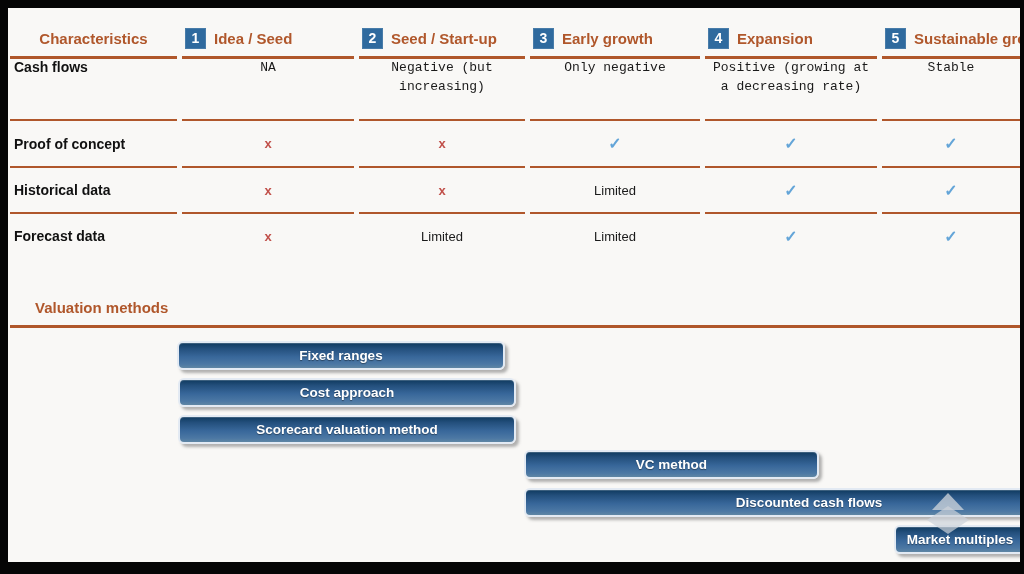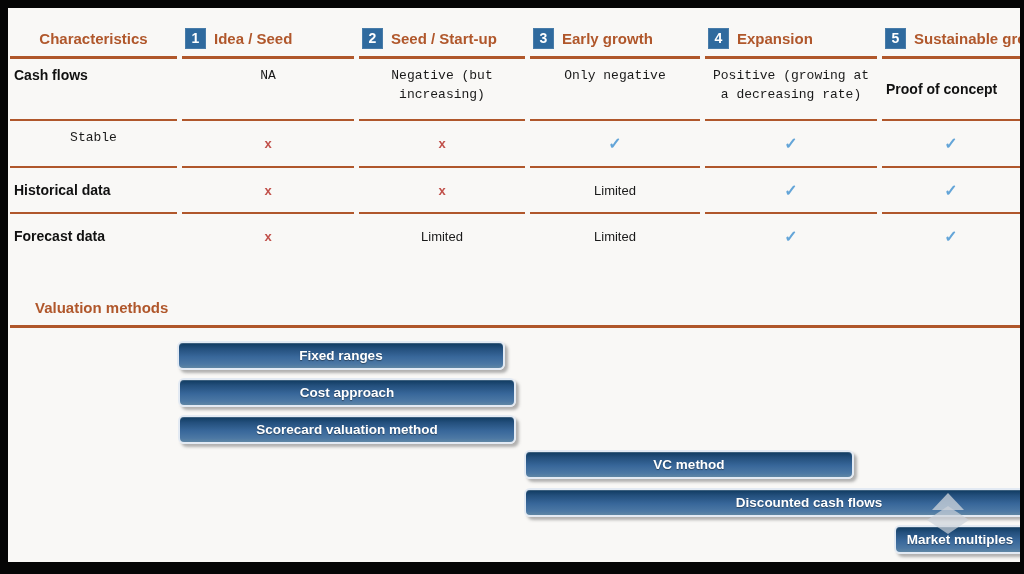--- a/index.html
+++ b/index.html
@@ -39,21 +39,21 @@
   .badge{
     flex:0 0 auto;width:21px;height:21px;background:var(--badge-blue);
     color:#fff;font-weight:bold;font-size:14px;
     display:flex;align-items:center;justify-content:center;
     box-shadow:inset 0 0 0 1px rgba(255,255,255,0.12);
   }
   .bcell{justify-content:center;text-align:center;font-size:13px;color:var(--ink);
     border-bottom:2px solid var(--orange);padding:0 6px;}
   .rowlabel{justify-content:flex-start;text-align:left;font-weight:bold;font-size:14px;color:#111;
     padding-left:4px;}
-  .row-cash{align-items:flex-start;padding-top:8px;}
+  .row-cash{align-items:flex-start;}
   .row-last{border-bottom:none;}
   .cell-x{color:var(--x-red);font-weight:bold;font-size:13px;}
   .cell-check{color:var(--check-blue);font-size:16px;font-weight:bold;}
   .wrapcell{line-height:1.45;font-family:Liberation Mono, monospace;}
 
   
   .val-heading{
     position:absolute;left:27px;top:291px;
     color:var(--orange);font-weight:bold;font-size:15px;white-space:nowrap;
   }
@@ -66,21 +66,21 @@
     background:linear-gradient(to bottom,#0f3a5f 0%,#234f7c 22%,#38679a 55%,#4c78a4 85%,#5f86a4 100%);
     box-shadow:3px 3px 3px rgba(105,105,105,0.5), inset 0 1px 0 rgba(255,255,255,0.18);
     color:#fff;font-weight:bold;font-size:13.5px;
     display:flex;align-items:center;justify-content:center;
     text-shadow:0 1px 1px rgba(0,0,0,0.4);
     white-space:nowrap;
   }
   .bar-fixed{left:169px;top:333px;width:328px;}
   .bar-cost{left:170px;top:370px;width:338px;}
   .bar-scorecard{left:170px;top:407px;width:338px;}
-  .bar-vc{left:516px;top:442px;width:330px;}
+  .bar-vc{left:516px;top:442px;width:295px;}
   .bar-dcf{left:516px;top:480px;width:570px;}
   .bar-market{left:854px;top:517px;width:132px;margin-left:32px;}
 
   
   .pointer-overlay{position:absolute;left:917px;top:485px;width:46px;height:52px;pointer-events:none;}
   .pointer-overlay .tri{
     position:absolute;left:7px;top:0;width:0;height:0;
     border-left:16px solid transparent;border-right:16px solid transparent;
     border-bottom:17px solid rgba(210,215,220,0.75);
   }
@@ -120,23 +120,23 @@
       <div class="cell hcell">
         <span class="badge">5</span>
         <span class="htext">Sustainable growth</span>
       </div>
 
       <div class="cell bcell rowlabel row-cash">Cash flows</div>
       <div class="cell bcell row-cash wrapcell">NA</div>
       <div class="cell bcell row-cash wrapcell">Negative (but increasing)</div>
       <div class="cell bcell row-cash wrapcell">Only negative</div>
       <div class="cell bcell row-cash wrapcell">Positive (growing at a decreasing rate)</div>
+      <div class="cell bcell row-cash wrapcell">Stable</div>
+
       <div class="cell bcell rowlabel">Proof of concept</div>
-
-      <div class="cell bcell row-cash wrapcell">Stable</div>
       <div class="cell bcell cell-x">x</div>
       <div class="cell bcell cell-x">x</div>
       <div class="cell bcell cell-check">✓</div>
       <div class="cell bcell cell-check">✓</div>
       <div class="cell bcell cell-check">✓</div>
 
       <div class="cell bcell rowlabel">Historical data</div>
       <div class="cell bcell cell-x">x</div>
       <div class="cell bcell cell-x">x</div>
       <div class="cell bcell">Limited</div>

